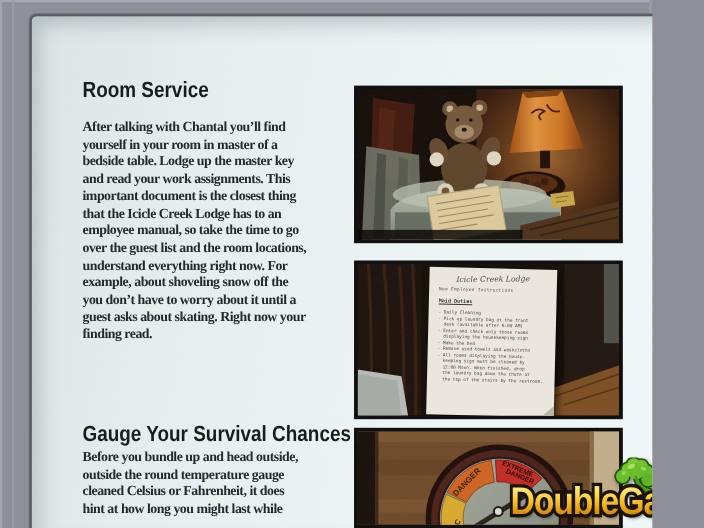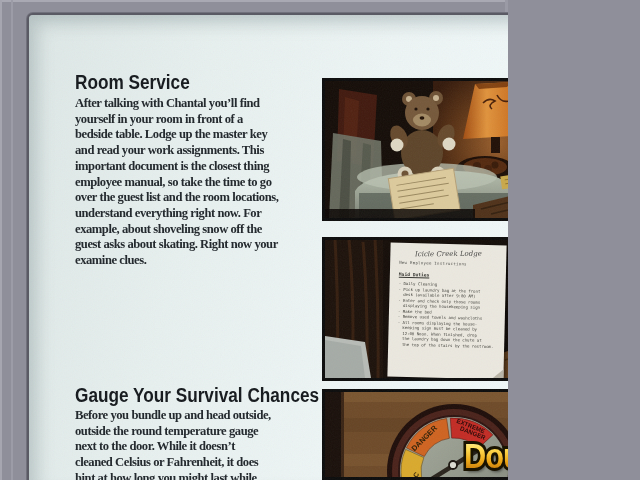--- a/index.html
+++ b/index.html
@@ -2,21 +2,21 @@
 <html><head>
 <meta charset="utf-8">
 <style>
   html,body{margin:0;padding:0;}
   body{
     width:640px;height:480px;overflow:hidden;
     background:#8f8f9a;
     font-family:"Liberation Sans",sans-serif;
     position:relative;
   }
-  .screen{position:absolute;inset:0;width:508px;height:480px;overflow:hidden;}
+  .screen{position:absolute;inset:0;width:593px;height:480px;overflow:hidden;}
 
   
   .frame-hl-top{position:absolute;left:0;top:0;width:640px;height:2px;background:#a9a9b3;}
   .frame-hl-left{position:absolute;left:0;top:0;width:2px;height:480px;background:#a6a6b0;}
   .frame-line-left{position:absolute;left:11px;top:0;width:2px;height:480px;background:#9c9ca7;}
   .frame-hl-right{position:absolute;right:0;top:0;width:3px;height:480px;background:#9a9aa5;}
 
   
   .page{
     position:absolute;left:29px;top:15px;width:589px;height:470px;
@@ -31,21 +31,21 @@
   
   .heading{
     position:absolute;left:75px;
     font-family:"Liberation Sans",sans-serif;font-weight:700;
     font-size:20px;line-height:20px;color:#14181c;
     transform:scaleX(.86);transform-origin:left top;white-space:nowrap;
   }
   #heading-1{top:72px;}
   #heading-2{top:385px;}
   .bodyblock{position:absolute;left:75px;}
-  #body-1{top:96px;}
+  #body-1{top:108px;}
   #body-2{top:408px;}
   .bline{
     font-family:"Liberation Serif",serif;font-weight:700;
     font-size:12.6px;line-height:15.7px;letter-spacing:-.45px;
     color:#20262b;white-space:nowrap;
   }
 
   
   .shot{position:absolute;left:322px;width:244px;background:#120b07;border:3px solid #0b0b0b;overflow:hidden;box-sizing:border-box;}
   #shot-bedside{top:78px;height:143px;}
@@ -93,37 +93,38 @@
   <div class="frame-hl-top"></div>
   <div class="frame-hl-left"></div>
   <div class="frame-line-left"></div>
   <div class="frame-hl-right"></div>
 
   <div class="page"></div>
 
   <div class="heading" id="heading-1">Room Service</div>
   <div class="bodyblock" id="body-1">
     <div class="bline">After talking with Chantal you’ll find</div>
-    <div class="bline">yourself in your room in front of a</div>
+    <div class="bline">yourself in your room in master of a</div>
     <div class="bline">bedside table. Lodge up the master key</div>
     <div class="bline">and read your work assignments. This</div>
     <div class="bline">important document is the closest thing</div>
+    <div class="bline">that the Icicle Creek Lodge has to an</div>
     <div class="bline">employee manual, so take the time to go</div>
     <div class="bline">over the guest list and the room locations,</div>
     <div class="bline">understand everything right now. For</div>
     <div class="bline">example, about shoveling snow off the</div>
+    <div class="bline">you don’t have to worry about it until a</div>
     <div class="bline">guest asks about skating. Right now your</div>
-    <div class="bline">examine clues.</div>
+    <div class="bline">finding read.</div>
   </div>
 
   <div class="heading" id="heading-2">Gauge Your Survival Chances</div>
   <div class="bodyblock" id="body-2">
     <div class="bline">Before you bundle up and head outside,</div>
     <div class="bline">outside the round temperature gauge</div>
-    <div class="bline">next to the door. While it doesn’t</div>
     <div class="bline">cleaned Celsius or Fahrenheit, it does</div>
     <div class="bline">hint at how long you might last while</div>
   </div>
 
   <div class="shot" id="shot-bedside">
     <svg width="238" height="137" viewBox="0 0 238 137">
       <defs>
         <radialGradient id="lampGlow" cx="50%" cy="45%" r="60%">
           <stop offset="0%" stop-color="#9a5f2c"></stop>
             <stop offset="55%" stop-color="#5e3516"></stop>

